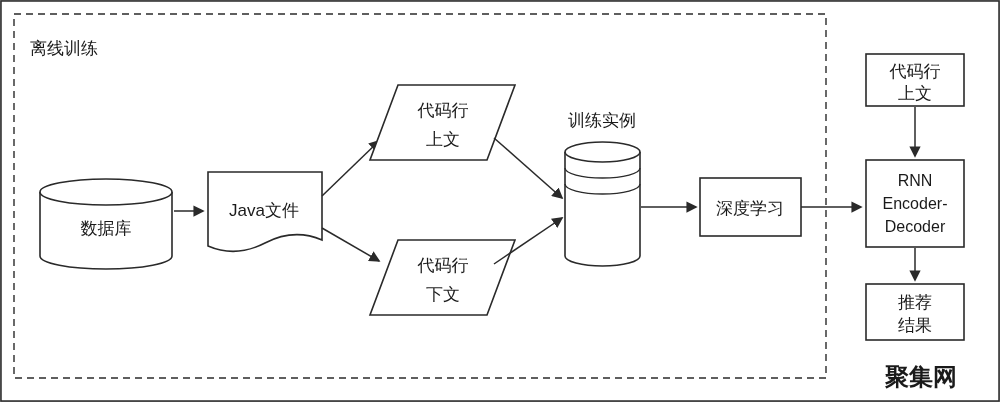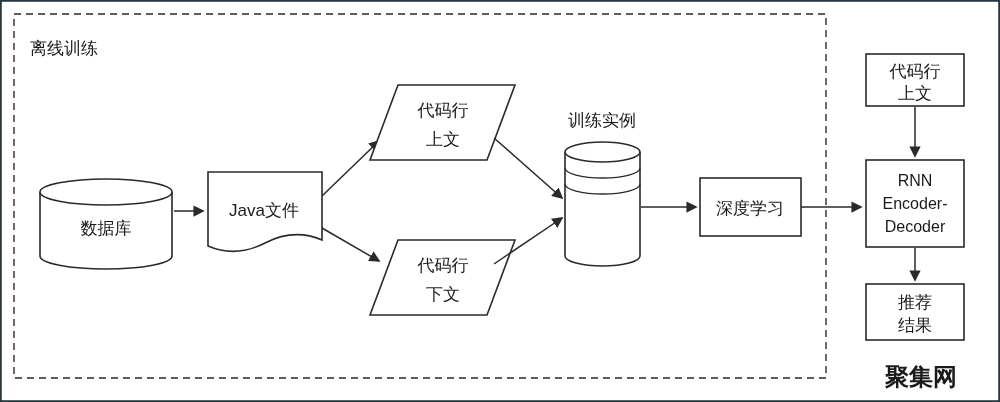--- a/index.html
+++ b/index.html
@@ -1,20 +1,20 @@
 <!DOCTYPE html>
 <html><head>
 <meta charset="utf-8">
 <style>
   html, body { margin: 0; padding: 0; background: #ffffff; }
   .canvas-wrap {
     width: 1000px;
     height: 402px;
     position: relative;
-    background: #0369a1;
+    background: #a3a3a3;
   }
   svg text {
     font-family: "Liberation Sans", "DejaVu Sans", sans-serif;
     fill: #1a1a1a;
   }
   .node-label { font-size: 17px; }
   .region-label { font-size: 17px; }
   .rnn-label { font-size: 16px; }
   .watermark-text { font-size: 24px; font-weight: bold; }
   .shape { fill: #ffffff; stroke: #2a2a2a; stroke-width: 1.6; }

